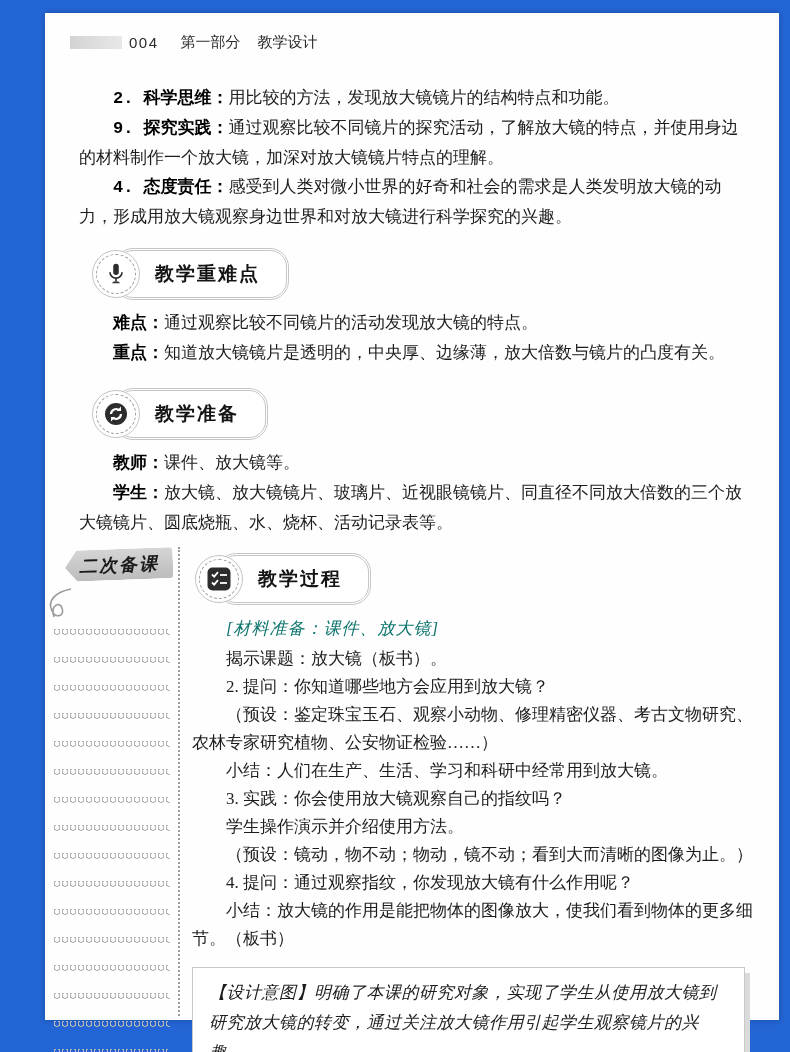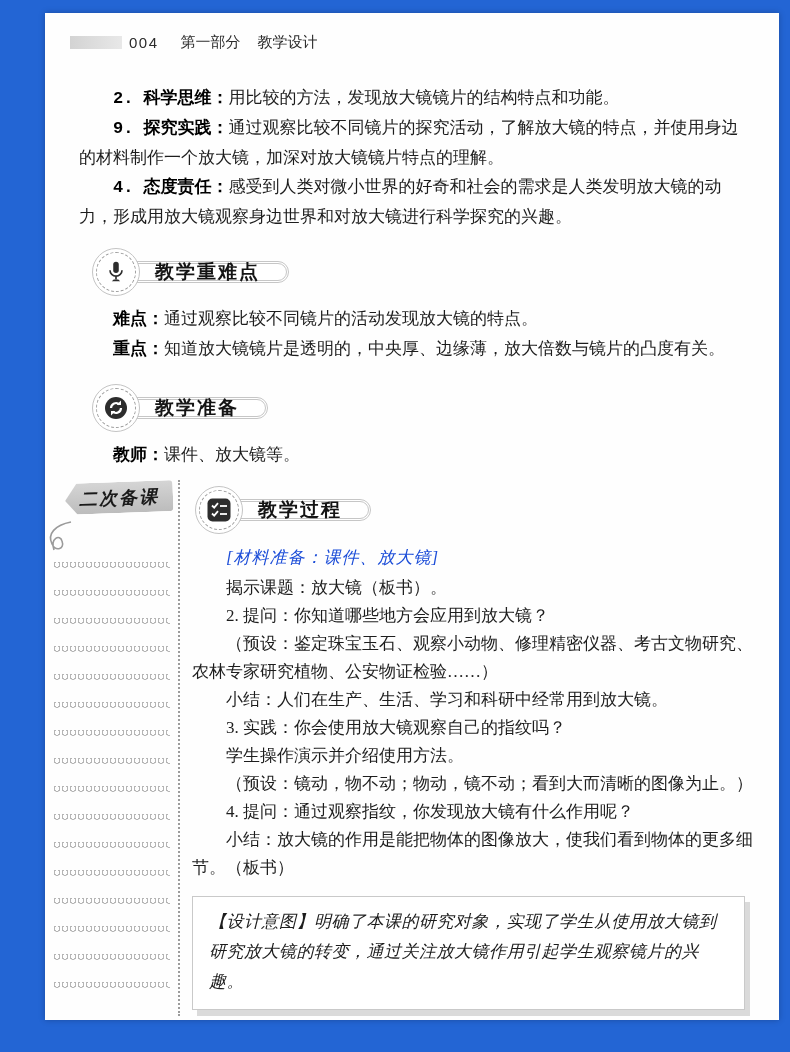--- a/index.html
+++ b/index.html
@@ -27,21 +27,21 @@
 
   
   .badge-row { display:flex; align-items:center; position:relative; margin-left:13px; }
   .badge-row.kp   { margin-top:17px; margin-bottom:8px; }
   .badge-row.prep { margin-top:20px; margin-bottom:8px; }
   .badge-circle { width:48px; height:48px; border-radius:50%; background:#fff;
     border:1px solid #c4c4c4; display:flex; align-items:center; justify-content:center;
     z-index:2; flex:none; }
   .badge-circle-inner { width:40px; height:40px; border-radius:50%; border:1px dashed #9e9e9e;
     display:flex; align-items:center; justify-content:center; background:#fff; }
-  .badge-pill { margin-left:-26px; height:22px; border:3px double #c6c6c6; border-radius:19px;
+  .badge-pill { margin-left:-26px; height:52px; border:3px double #c6c6c6; border-radius:19px;
     background:#fff; display:flex; align-items:center; padding:0 26px 0 38px;
     font-family:"Liberation Sans","DejaVu Sans",sans-serif; font-weight:700;
     font-size:19px; letter-spacing:2px; color:#141414; }
 
   
   .process-row { display:flex; flex:1; margin-top:10px; min-height:0; }
   .sidebar { width:133px; flex:none; padding:2px 6px 0 6px; position:relative; }
   .vline { width:0; border-left:2px dotted #9b9b9b; margin-bottom:4px; }
   .process-main { flex:1; padding:6px 26px 0 12px; }
 
@@ -55,21 +55,21 @@
 
   .sidebar-lines { margin-top:27px; padding:0 2px; }
   .wavy-line { height:28px;
     background:radial-gradient(circle at 4px 2.5px, rgba(0,0,0,0) 2.1px, #b5b5b5 2.1px, #b5b5b5 3.3px, rgba(0,0,0,0) 3.4px);
     background-size:8px 6px; background-repeat:repeat-x; background-position:left bottom; }
 
   .badge-row.proc { margin-left:3px; margin-bottom:10px; }
 
   .process-heading { font-family:"Liberation Sans","DejaVu Sans",sans-serif; font-weight:700;
     font-size:18px; color:#111; line-height:28px; margin-bottom:6px; }
-  .material { font-style:italic; font-size:17px; line-height:28px; color:#1d4ed8;
+  .material { font-style:italic; font-size:17px; line-height:28px; color:#0f766e;
     text-indent:2em; letter-spacing:1px; margin-bottom:2px; }
   .process-main .para { line-height:28px; }
 
   .design-box { margin-top:14px; margin-right:8px; border:1px solid #c9c9c9;
     box-shadow:5px 6px 0 #dadada; background:#fff; padding:10px 16px 12px;
     font-style:italic; font-size:17px; line-height:30px; color:#1d1d1d; letter-spacing:.5px; }
 
   .icon-svg { display:block; }
 </style>
 </head>
@@ -116,20 +116,21 @@
             <path d="M8 13a5 5 0 0 1 8.5-3.5" stroke="#fff" stroke-width="2.2" fill="none"></path>
             <path d="M18 5.5v4.5h-4.5z" fill="#fff"></path>
             <path d="M18 13a5 5 0 0 1-8.5 3.5" stroke="#fff" stroke-width="2.2" fill="none"></path>
             <path d="M8 20.5V16h4.5z" fill="#fff"></path>
           </svg>
         </div>
       </div>
       <div class="badge-pill">教学准备</div>
     </div>
     <p class="para"><span class="lbl">教师：</span><span>课件、放大镜等。</span></p>
+    <p class="para"><span class="lbl">学生：</span><span>放大镜、放大镜镜片、玻璃片、近视眼镜镜片、同直径不同放大倍数的三个放大镜镜片、圆底烧瓶、水、烧杯、活动记录表等。</span></p>
 
   </div>
 
   <div class="process-row">
 
     <aside class="sidebar">
       <div class="tag">
         <span>二次备课</span>
       </div>
       <svg class="tag-string" viewBox="0 0 34 46" width="34" height="46">

